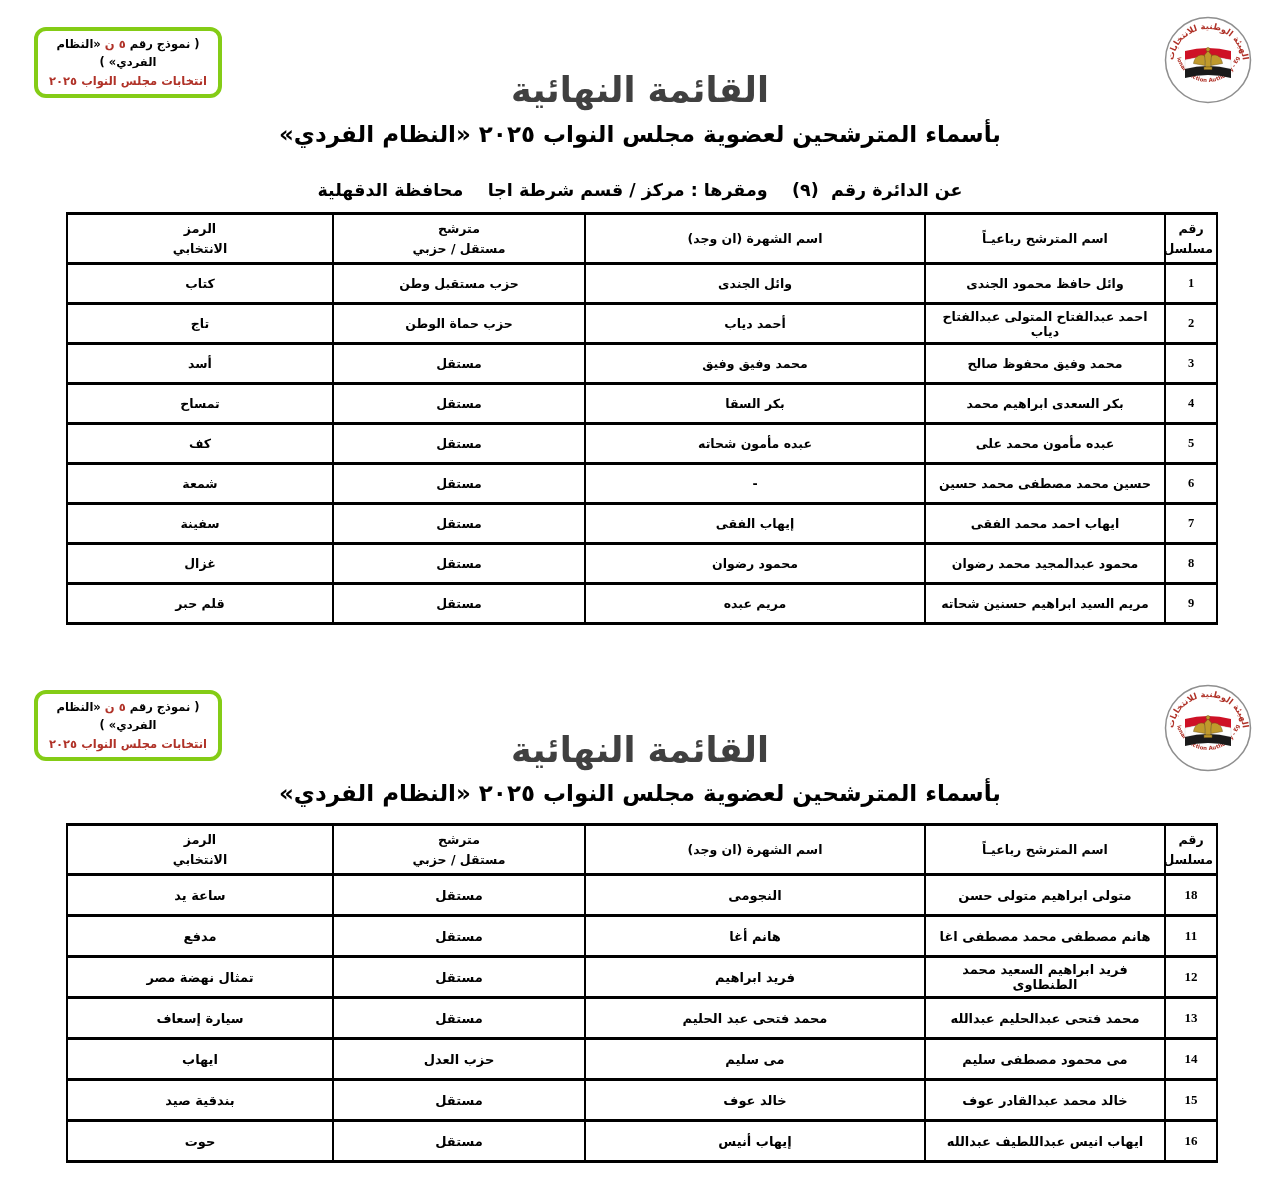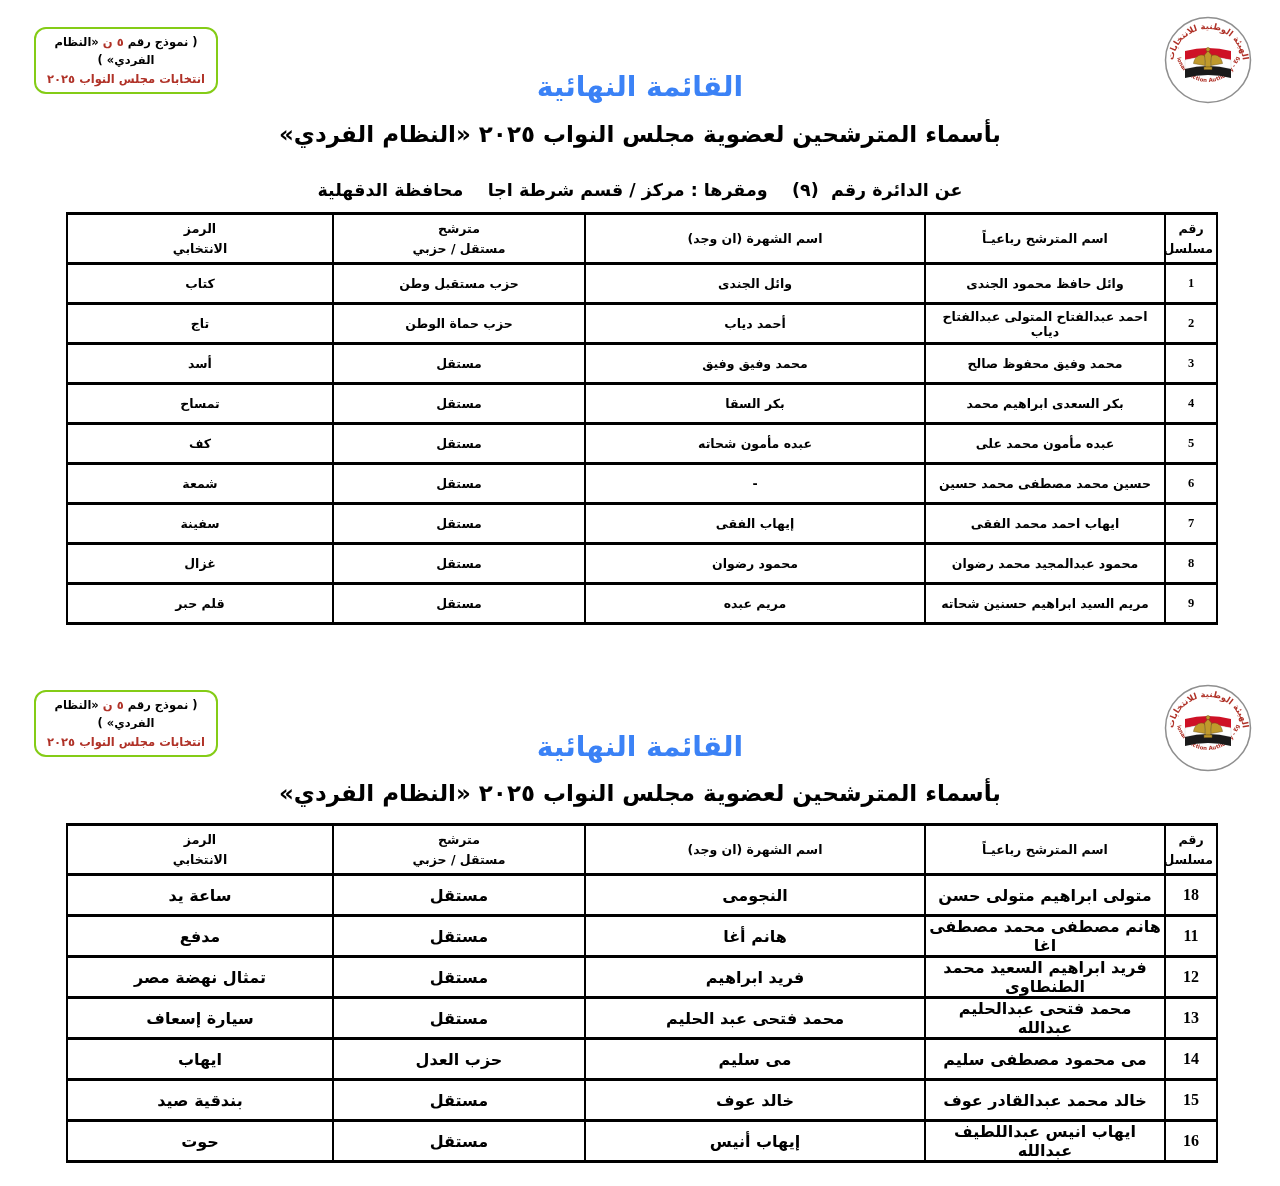--- a/index.html
+++ b/index.html
@@ -2,47 +2,47 @@
 <html dir="rtl" lang="ar"><head>
 <meta charset="utf-8">
 <style>
   html,body{margin:0;padding:0;background:#ffffff;}
   body{width:1280px;height:1186px;font-family:"DejaVu Sans",sans-serif;font-weight:bold;color:#000;}
   .sheet{position:relative;width:1280px;height:1186px;overflow:hidden;background:#fff;direction:rtl;}
   .sec{position:absolute;left:0;width:100%;}
   #sec1{top:0;height:688px;}
   #sec2{top:688px;height:498px;}
 
-  .form-badge{position:absolute;left:34px;width:168px;border:2px solid #84cc16;border-radius:12px;
+  .form-badge{position:absolute;left:34px;width:168px;border:4px solid #84cc16;border-radius:12px;
               padding:4px 6px;text-align:center;font-size:11.5px;line-height:1.6;background:#fff;direction:rtl;}
   #sec1 .form-badge{top:27px;}
   #sec2 .form-badge{top:2px;}
   .red{color:#b03228;}
 
   .logo{position:absolute;right:28px;}
   #sec1 .logo{top:16px;}
   #sec2 .logo{top:-4px;}
 
-  .doc-title{position:absolute;width:100%;text-align:center;color:#3b82f6;font-size:28px;letter-spacing:0.5px;}
+  .doc-title{position:absolute;width:100%;text-align:center;color:#404040;font-size:35px;letter-spacing:0.5px;}
   #sec1 .doc-title{top:70px;}
   #sec2 .doc-title{top:42px;}
   .doc-subtitle{position:absolute;width:100%;text-align:center;font-size:23px;padding-left:46px;}
   #sec1 .doc-subtitle{top:121px;}
   #sec2 .doc-subtitle{top:92px;}
   .district{position:absolute;top:164px;width:100%;text-align:center;font-size:17.5px;white-space:pre-wrap;margin-top:16px;}
 
   table.cand-table{position:absolute;right:62px;width:1150px;border-collapse:collapse;table-layout:fixed;
                    text-align:center;background:#fff;}
   #sec1 table.cand-table{top:212px;}
   #sec2 table.cand-table{top:135px;}
   .cand-table th,.cand-table td{border:2px solid #000;border-top-width:3px;border-bottom-width:3px;
                                 padding:0 3px;overflow:hidden;vertical-align:middle;}
   .cand-table th{height:47px;font-size:12.5px;line-height:1.55;}
   #sec1 .cand-table td{height:37px;font-size:12.5px;}
-  #sec2 .cand-table td{height:38px;font-size:16px;}
+  #sec2 .cand-table td{height:38px;font-size:13px;}
   td.serial{font-family:"Liberation Serif","DejaVu Serif",serif;font-size:15px;}
   .col-serial{width:52px;}
   .col-name{width:240px;}
   .col-known{width:340px;}
   .col-party{width:252px;}
   .col-symbol{width:266px;}
 </style>
 </head>
 <body>
 

